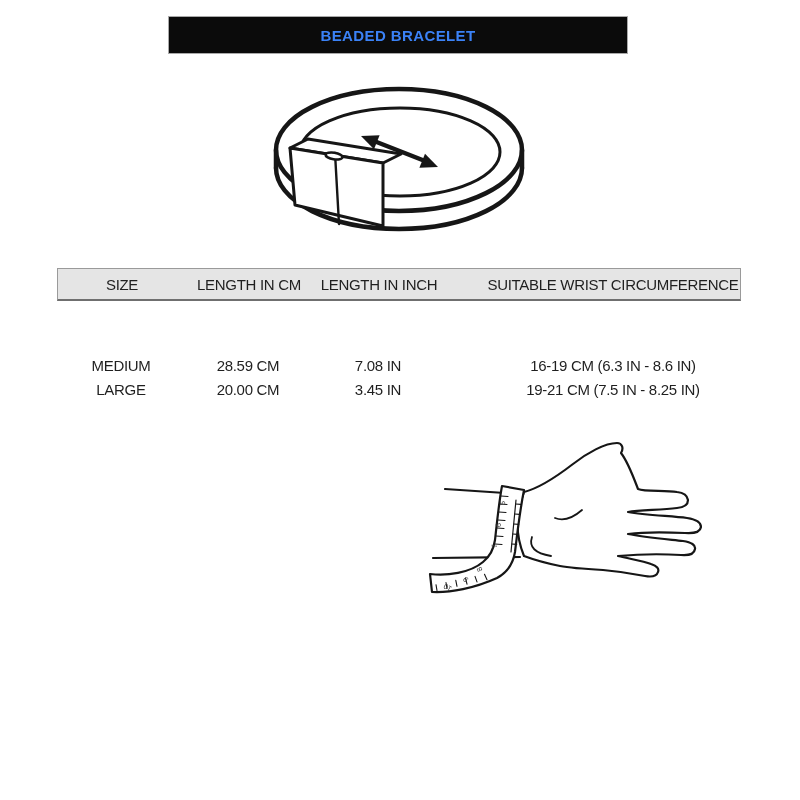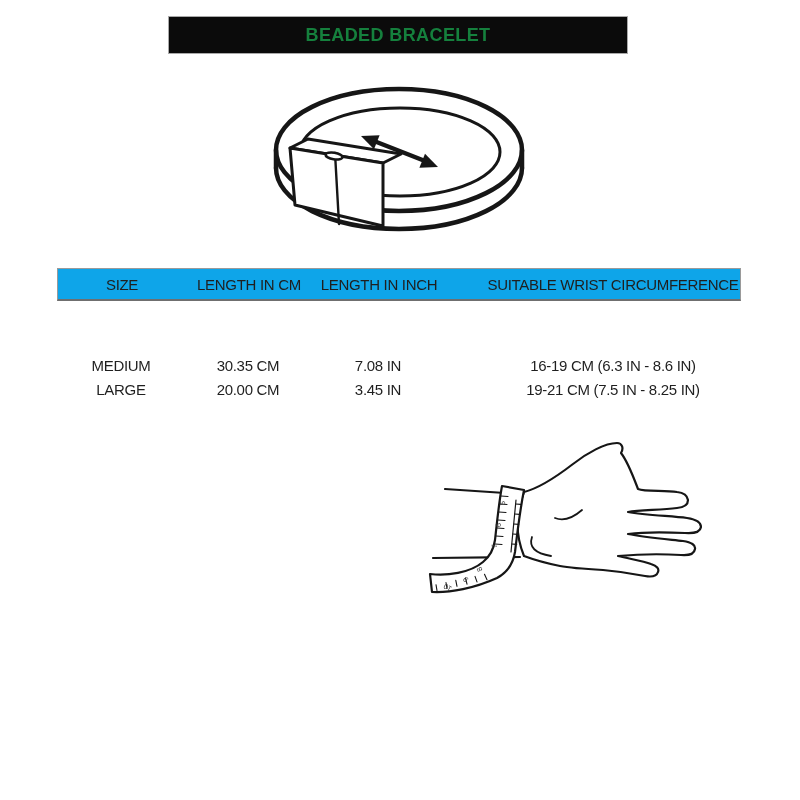--- a/index.html
+++ b/index.html
@@ -7,28 +7,28 @@
   .page {
     position:relative; width:800px; height:800px; background:#ffffff;
     font-family:"Liberation Sans", sans-serif; color:#1c1c1c; overflow:hidden;
   }
   .title-bar {
     position:absolute; left:168px; top:16px; width:460px; height:38px;
     background:#0b0b0b; border:1px solid #a9a9a9;
     display:flex; align-items:center; justify-content:center;
   }
   .title-bar span {
-    color:#15803d; font-size:18px; font-weight:bold; letter-spacing:.4px;
+    color:#3b82f6; font-size:15px; font-weight:bold; letter-spacing:.4px;
   }
   .bracelet-svg { position:absolute; left:262px; top:82px; width:280px; height:160px; }
   .hand-svg { position:absolute; left:425px; top:440px; width:295px; height:180px; }
 
   .size-table { position:absolute; left:57px; top:268px; width:684px; }
   .thead {
-    height:33px; background:#0ea5e9;
+    height:33px; background:#e5e5e5;
     border:1px solid #9a9a9a; border-bottom:2px solid #6f6f6f;
     display:grid; grid-template-columns:128px 126px 134px 1fr;
     align-items:center;
   }
   .thead .cell, .trow .cell {
     text-align:center; font-size:15px; letter-spacing:-.3px; color:#1f1f1f;
     white-space:nowrap;
   }
   .thead .cell.c4, .trow .cell.c4 { padding-left:40px;text-align:center; }
   .tbody { margin-top:52px; }
@@ -76,21 +76,21 @@
   <div class="size-table">
     <div class="thead">
       <div class="cell c1">SIZE</div>
       <div class="cell c2">LENGTH IN CM</div>
       <div class="cell c3">LENGTH IN INCH</div>
       <div class="cell c4">SUITABLE WRIST CIRCUMFERENCE</div>
     </div>
     <div class="tbody">
       <div class="trow">
         <div class="cell c1">MEDIUM</div>
-        <div class="cell c2">30.35 CM</div>
+        <div class="cell c2">28.59 CM</div>
         <div class="cell c3">7.08 IN</div>
         <div class="cell c4">16-19 CM (6.3 IN - 8.6 IN)</div>
       </div>
       <div class="trow">
         <div class="cell c1">LARGE</div>
         <div class="cell c2">20.00 CM</div>
         <div class="cell c3">3.45 IN</div>
         <div class="cell c4">19-21 CM (7.5 IN - 8.25 IN)</div>
       </div>
     </div>

